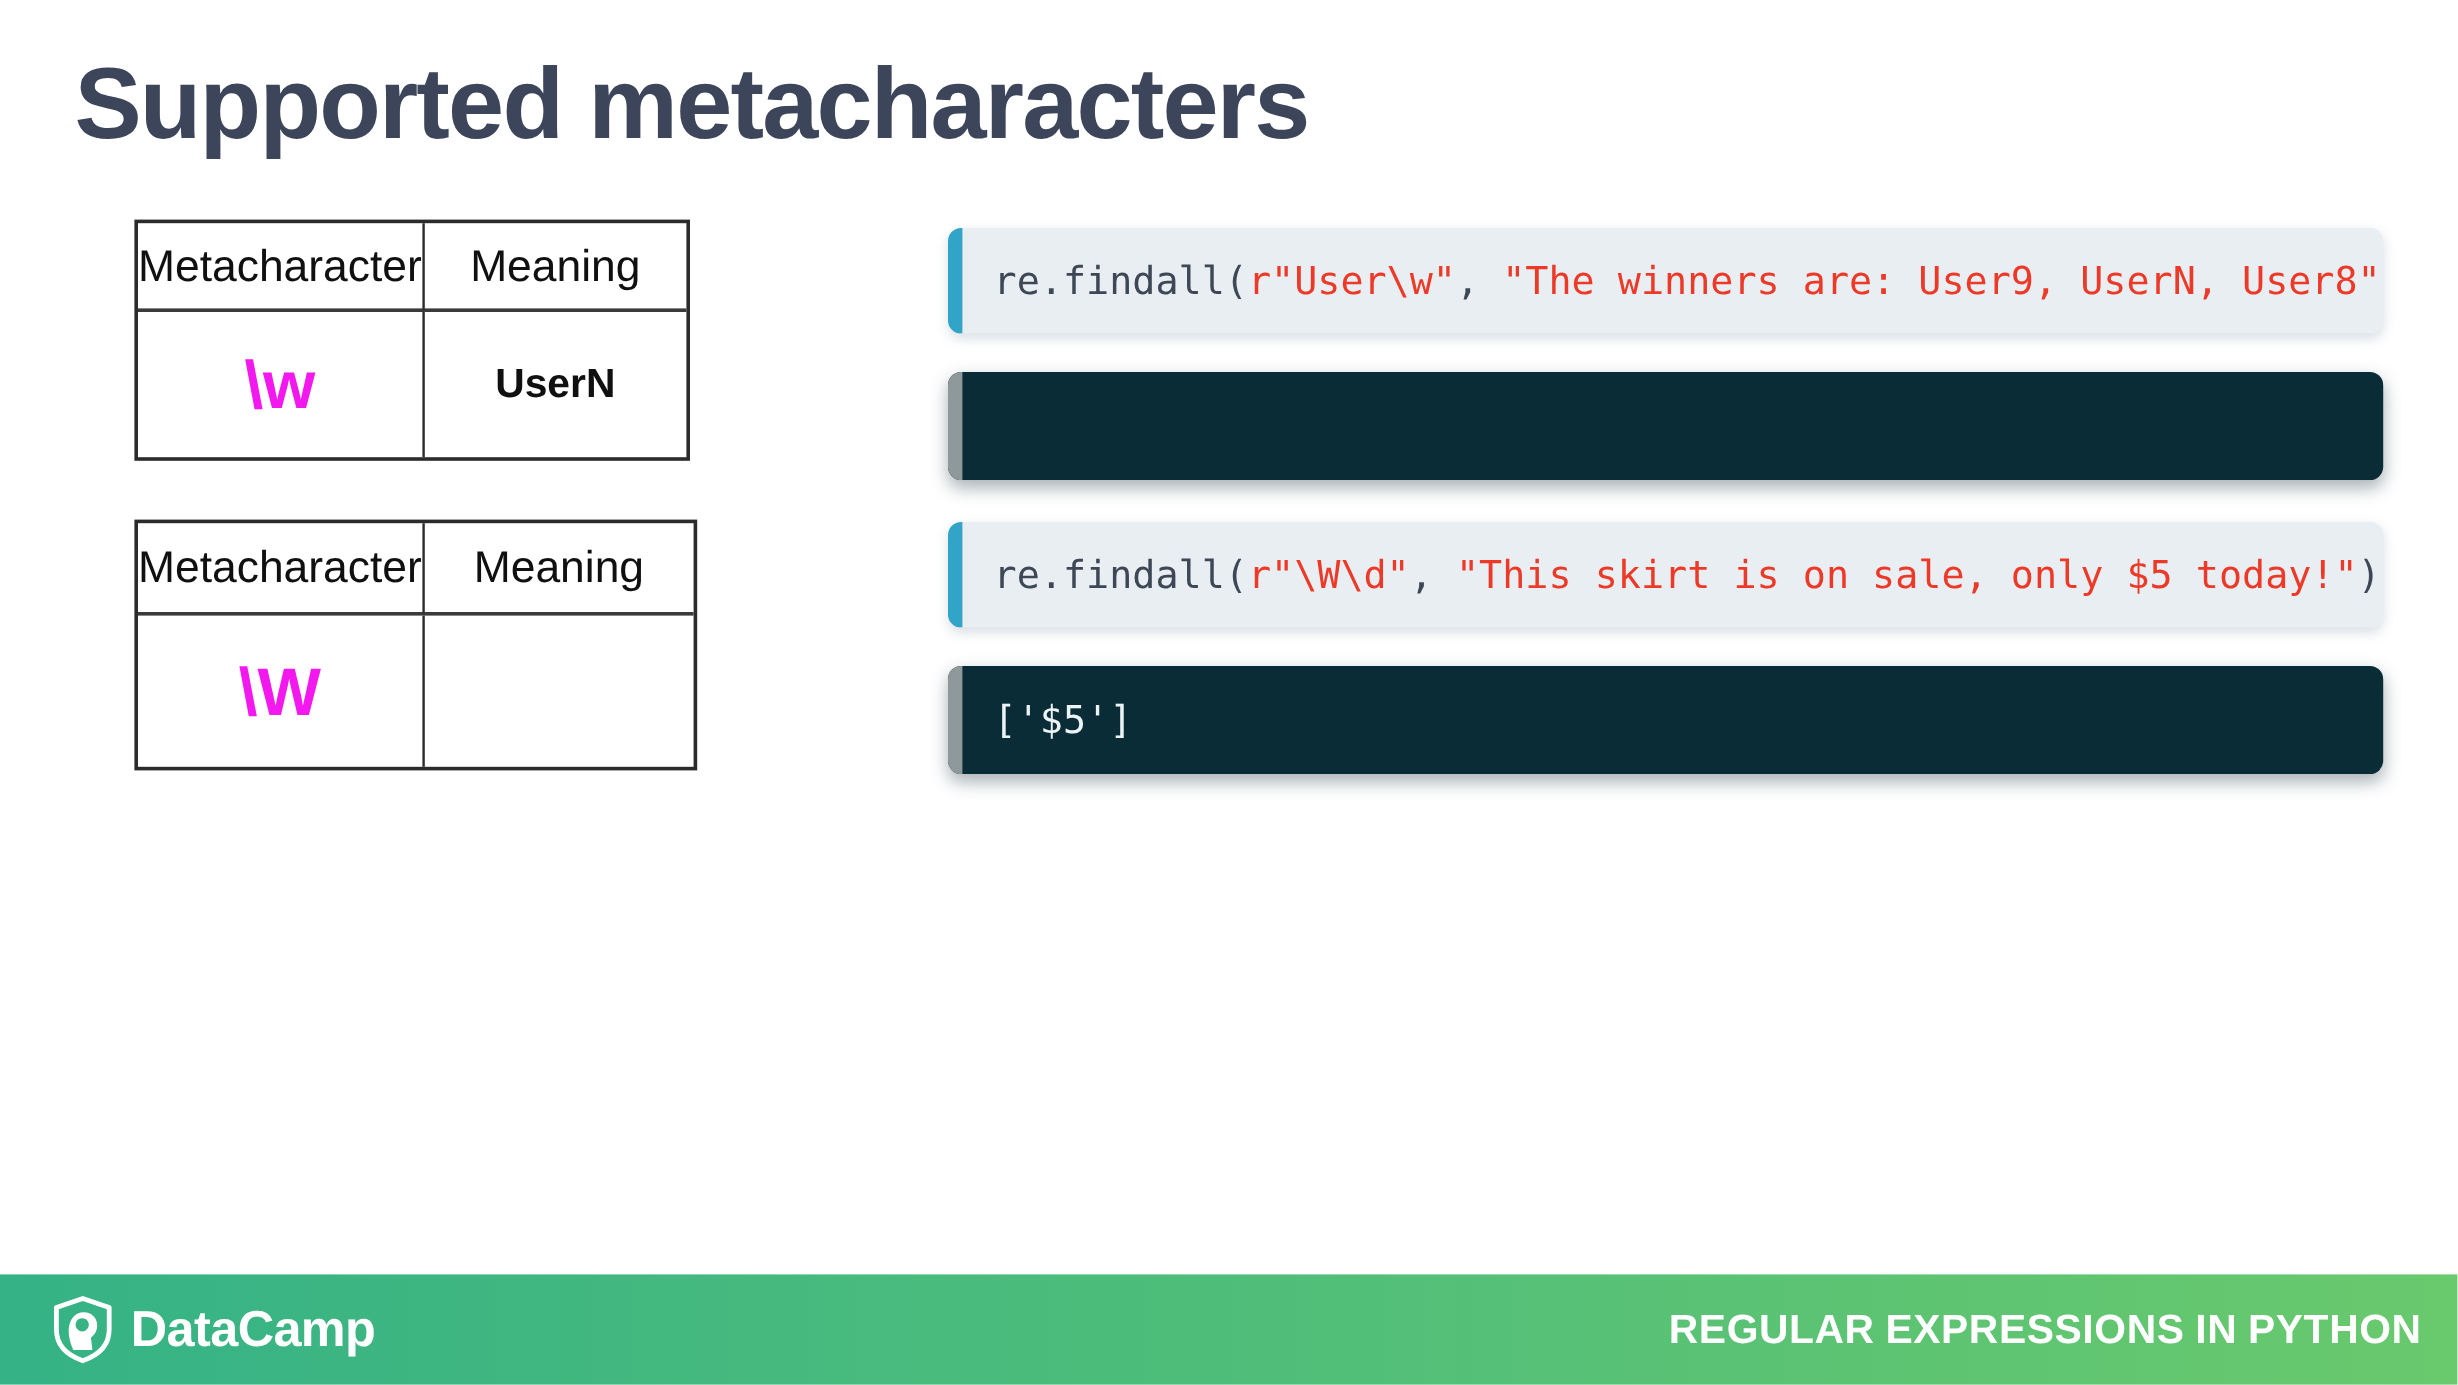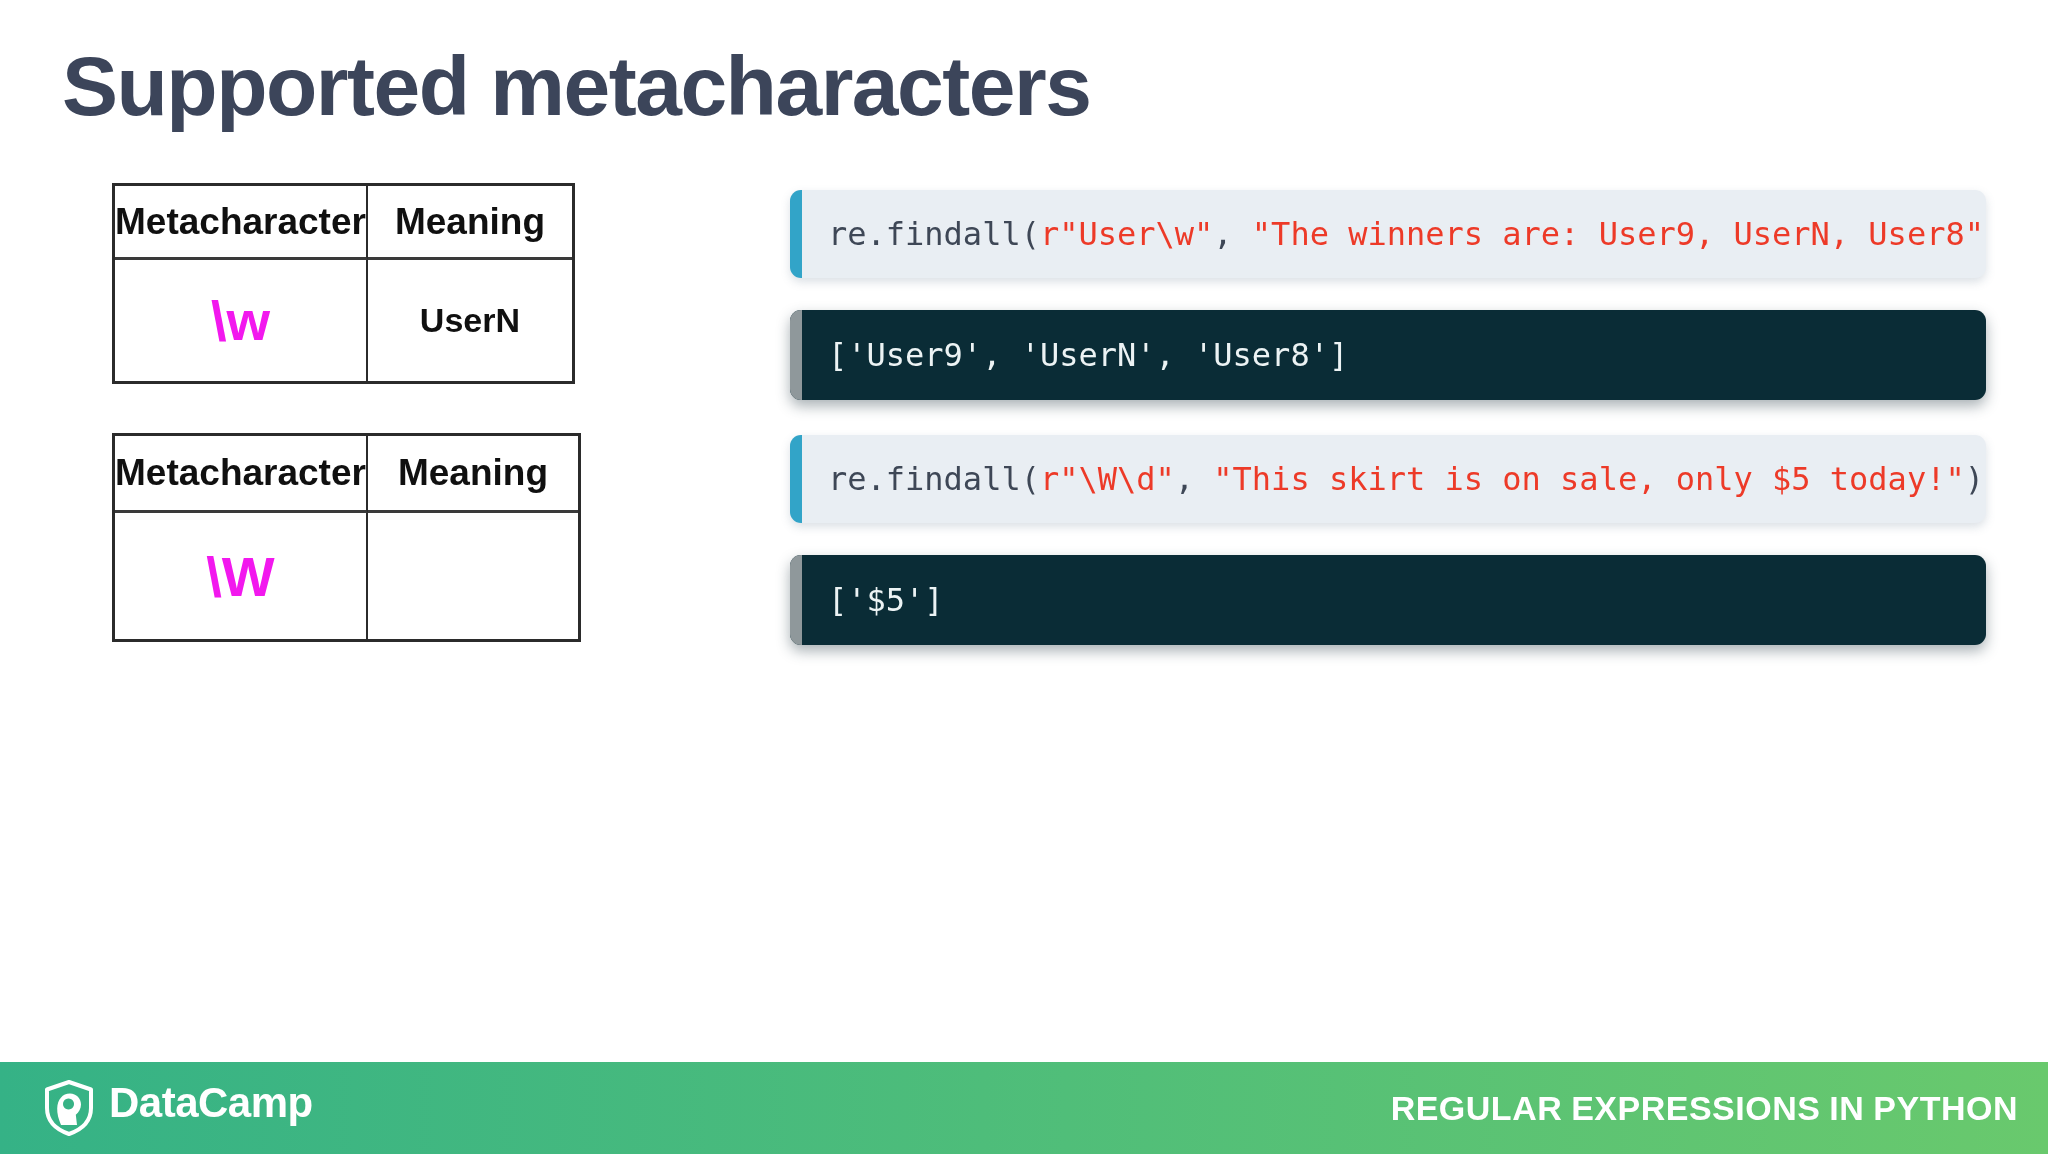--- a/index.html
+++ b/index.html
@@ -40,21 +40,21 @@
     grid-template-rows: 38% 62%;
     box-sizing: border-box;
   }
   .meta-table .cell {
     display: flex;
     align-items: center;
     justify-content: center;
     box-sizing: border-box;
   }
   .meta-table .c1 { border-right: 2.5px solid #2b2b2b; }
-  .meta-table .hdr { border-bottom: 3px solid #3a3a3a; font-size: 37px; font-weight: 700; color: #101010; }
+  .meta-table .hdr { border-bottom: 3px solid #3a3a3a; font-size: 37px; font-weight: 400; color: #101010; }
   .meta-table .meaning { font-size: 34px; font-weight: 600; color: #101010; }
   .meta-table .metachar {
     font-size: 56px;
     font-weight: 700;
     color: var(--magenta, #f218ee);
   }
   #table-word    { left: 112px; top: 183px; width: 463px; height: 201px; }
   #table-nonword { left: 112px; top: 433px; width: 469px; height: 209px; }
 
   
@@ -108,21 +108,21 @@
     height: 92px;
     background: linear-gradient(90deg, var(--footer-green-1, #35b286), var(--footer-green-2, #69c96d));
     display: flex;
     align-items: center;
     justify-content: space-between;
     padding: 0 30px 0 42px;
     box-sizing: border-box;
   }
   .brand {
     display: flex;
-    align-items: flex-start;
+    align-items: center;
     gap: 13px;
     color: #ffffff;
     font-size: 42px;
     font-weight: 700;
     letter-spacing: -0.5px;
   }
   .course {
     color: #ffffff;
     font-size: 34px;
     font-weight: 700;
@@ -151,21 +151,20 @@
     <div class="cell c1 metachar">\W</div>
   </div>
 
   <div class="block code-light" id="code1">
     <span class="edgebar"></span>
     <code><span class="t-def">re.findall(</span><span class="t-red">r"User\w"</span><span class="t-def">, </span><span class="t-red">"The winners are: User9, UserN, User8"</span><span class="t-def">)</span></code>
   </div>
 
   <div class="block code-dark" id="out1">
     <span class="edgebar"></span>
-    <code>['User9', 'UserN', 'User8']</code>
   </div>
 
   <div class="block code-light" id="code2">
     <span class="edgebar"></span>
     <code><span class="t-def">re.findall(</span><span class="t-red">r"\W\d"</span><span class="t-def">, </span><span class="t-red">"This skirt is on sale, only $5 today!"</span><span class="t-def">)</span></code>
   </div>
 
   <div class="block code-dark" id="out2">
     <span class="edgebar"></span>
     <code>['$5']</code>

